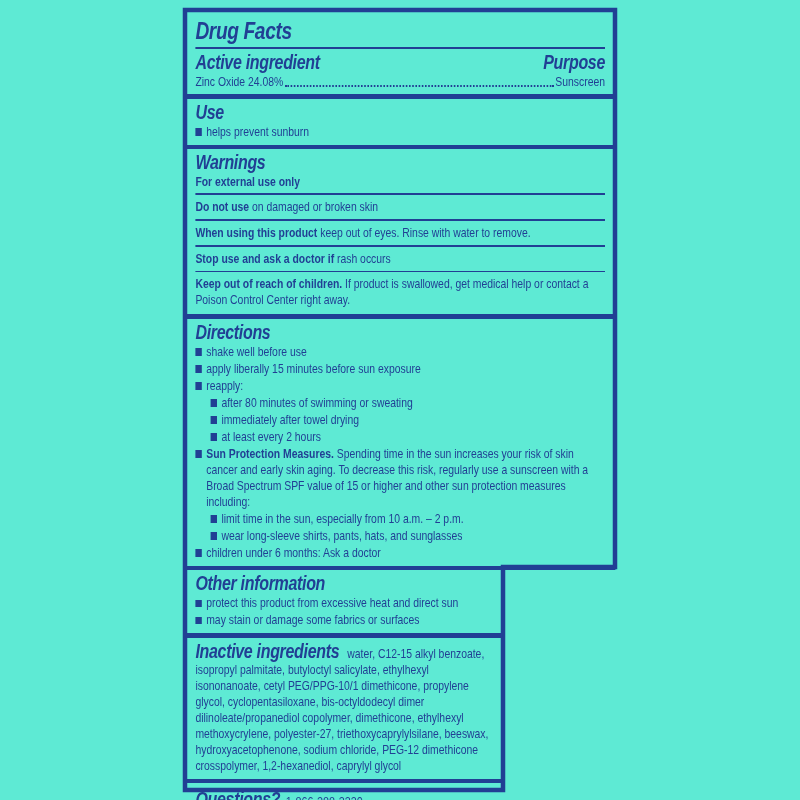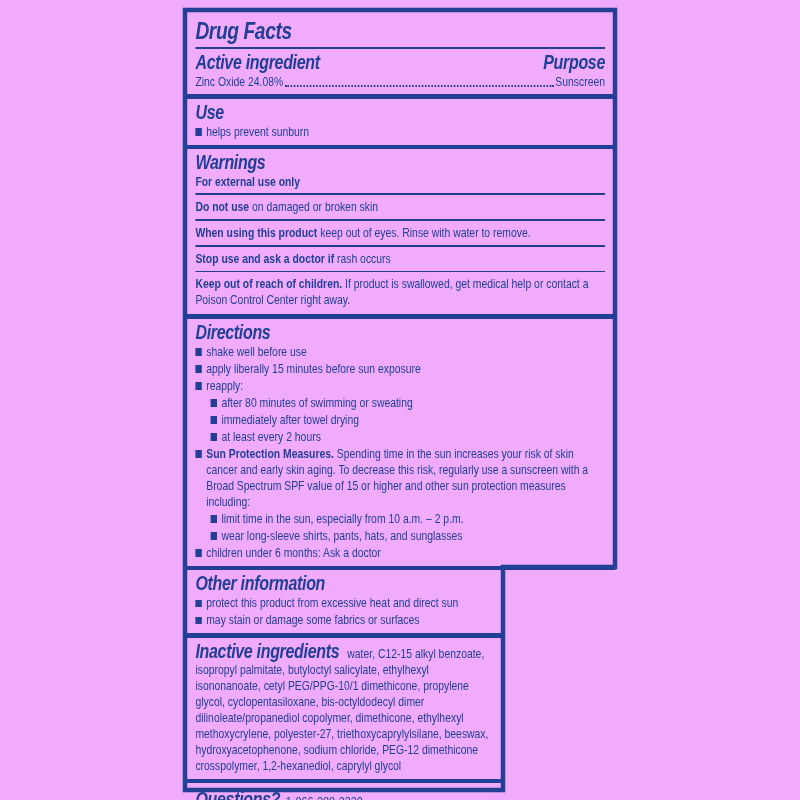--- a/index.html
+++ b/index.html
@@ -1,16 +1,16 @@
 <!DOCTYPE html>
 <html><head>
 <meta charset="utf-8">
 <style>
   html,body{margin:0;padding:0;background:#ffffff;}
-  .page{position:relative;width:800px;height:800px;background:#f0abfc;overflow:hidden;
+  .page{position:relative;width:800px;height:800px;background:#5eead4;overflow:hidden;
         font-family:"Liberation Sans", sans-serif;}
   .outline{position:absolute;left:0;top:0;}
   .content{position:absolute;left:185px;top:10px;width:538px;
            transform:scaleX(0.8);transform-origin:left top;
            color:#213f94;font-size:13px;line-height:16px;letter-spacing:0;}
   .sec{padding:0 13px;}
   .narrow{width:371px;}
   .h1{font-size:24px;line-height:26px;font-weight:bold;font-style:italic;letter-spacing:-0.5px;padding-top:8px;}
   .h2{font-size:20px;line-height:21px;font-weight:bold;font-style:italic;letter-spacing:-0.4px;margin-top:3px;}
   .h2.inline{display:inline;margin-right:10px;}

